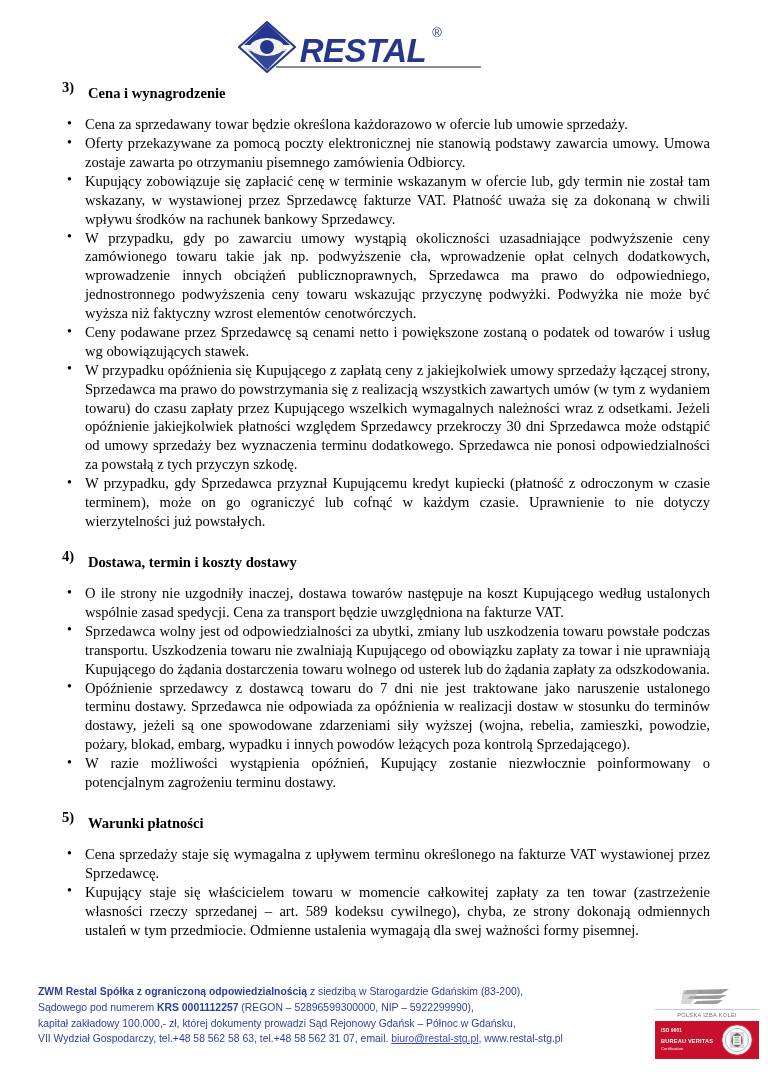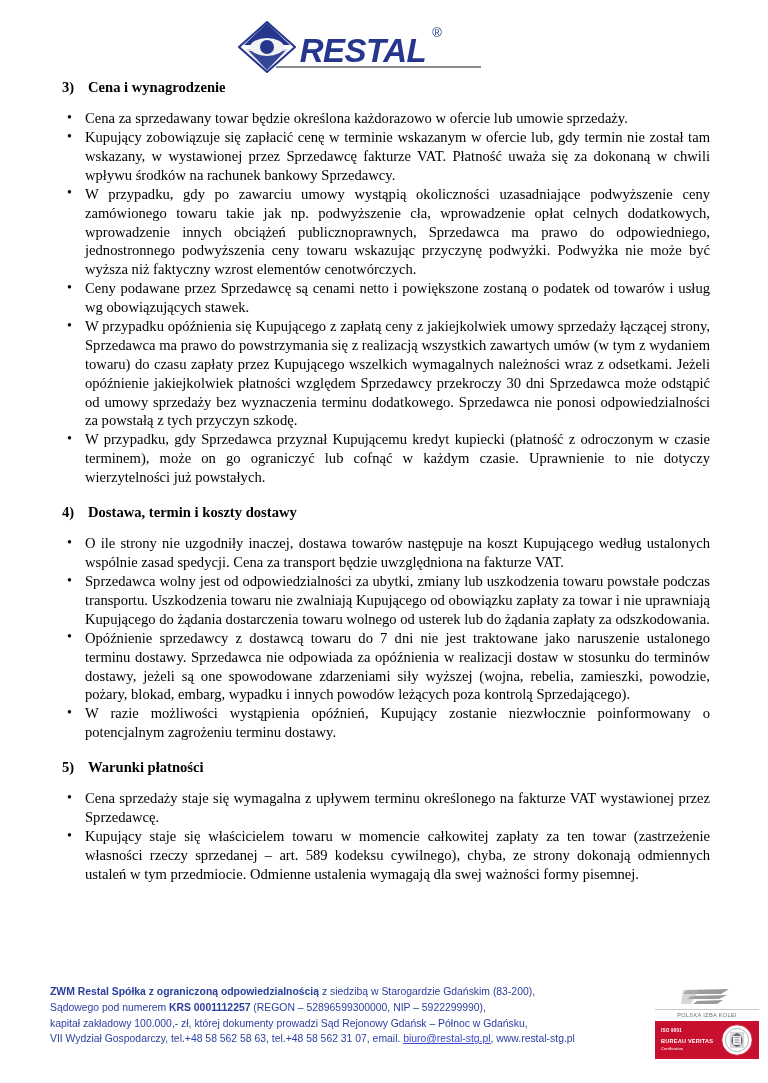--- a/index.html
+++ b/index.html
@@ -91,21 +91,21 @@
     font-weight: bold;
     margin: 0 0 0 0;
     padding: 0;
     display: flex;
     line-height: 1.25;
   }
   .section-heading .num {
     width: 26px;
     flex: none;
   }
-  .section-heading .htext { flex: 1; }
+  .section-heading .htext { flex: 1; margin-top: 6px; }
 
   .bullet-list {
     list-style: none;
     margin: 0;
     padding: 0;
   }
   .bullet-list li {
     position: relative;
     padding-left: 23px;
     margin: 0;
@@ -121,21 +121,21 @@
     top: -0.5px;
     font-size: 14px;
   }
 
   .gap-after-heading { height: 13px; }
   .gap-before-heading { height: 16px; }
 
   
   .footer {
     position: absolute;
-    left: 50px;
+    left: 38px;
     top: 984px;
     width: 700px;
     display: flex;
     align-items: flex-start;
   }
   .footer-text {
     font-family: "Liberation Sans", "DejaVu Sans", sans-serif;
     font-size: 10.4px;
     line-height: 1.52;
     color: #2b3fa0;
@@ -220,20 +220,21 @@
 
   <div class="content">
 
     <div class="section-heading">
       <span class="num">3)</span>
       <span class="htext">Cena i wynagrodzenie</span>
     </div>
     <div class="gap-after-heading"></div>
     <ul class="bullet-list">
       <li>Cena za sprzedawany towar będzie określona każdorazowo w ofercie lub umowie sprzedaży.</li>
+      <li>Oferty przekazywane za pomocą poczty elektronicznej nie stanowią podstawy zawarcia umowy. Umowa zostaje zawarta po otrzymaniu pisemnego zamówienia Odbiorcy.</li>
       <li>Kupujący zobowiązuje się zapłacić cenę w terminie wskazanym w ofercie lub, gdy termin nie został tam wskazany, w wystawionej przez Sprzedawcę fakturze VAT. Płatność uważa się za dokonaną w chwili wpływu środków na rachunek bankowy Sprzedawcy.</li>
       <li>W przypadku, gdy po zawarciu umowy wystąpią okoliczności uzasadniające podwyższenie ceny zamówionego towaru takie jak np. podwyższenie cła, wprowadzenie opłat celnych dodatkowych, wprowadzenie innych obciążeń publicznoprawnych, Sprzedawca ma prawo do odpowiedniego, jednostronnego podwyższenia ceny towaru wskazując przyczynę podwyżki. Podwyżka nie może być wyższa niż faktyczny wzrost elementów cenotwórczych.</li>
       <li>Ceny podawane przez Sprzedawcę są cenami netto i powiększone zostaną o podatek od towarów i usług wg obowiązujących stawek.</li>
       <li>W przypadku opóźnienia się Kupującego z zapłatą ceny z jakiejkolwiek umowy sprzedaży łączącej strony, Sprzedawca ma prawo do powstrzymania się z realizacją wszystkich zawartych umów (w tym z wydaniem towaru) do czasu zapłaty przez Kupującego wszelkich wymagalnych należności wraz z odsetkami. Jeżeli opóźnienie jakiejkolwiek płatności względem Sprzedawcy przekroczy 30 dni Sprzedawca może odstąpić od umowy sprzedaży bez wyznaczenia terminu dodatkowego. Sprzedawca nie ponosi odpowiedzialności za powstałą z tych przyczyn szkodę.</li>
       <li>W przypadku, gdy Sprzedawca przyznał Kupującemu kredyt kupiecki (płatność z odroczonym w czasie terminem), może on go ograniczyć lub cofnąć w każdym czasie. Uprawnienie to nie dotyczy wierzytelności już powstałych.</li>
     </ul>
 
     <div class="gap-before-heading"></div>
     <div class="section-heading">
       <span class="num">4)</span>

